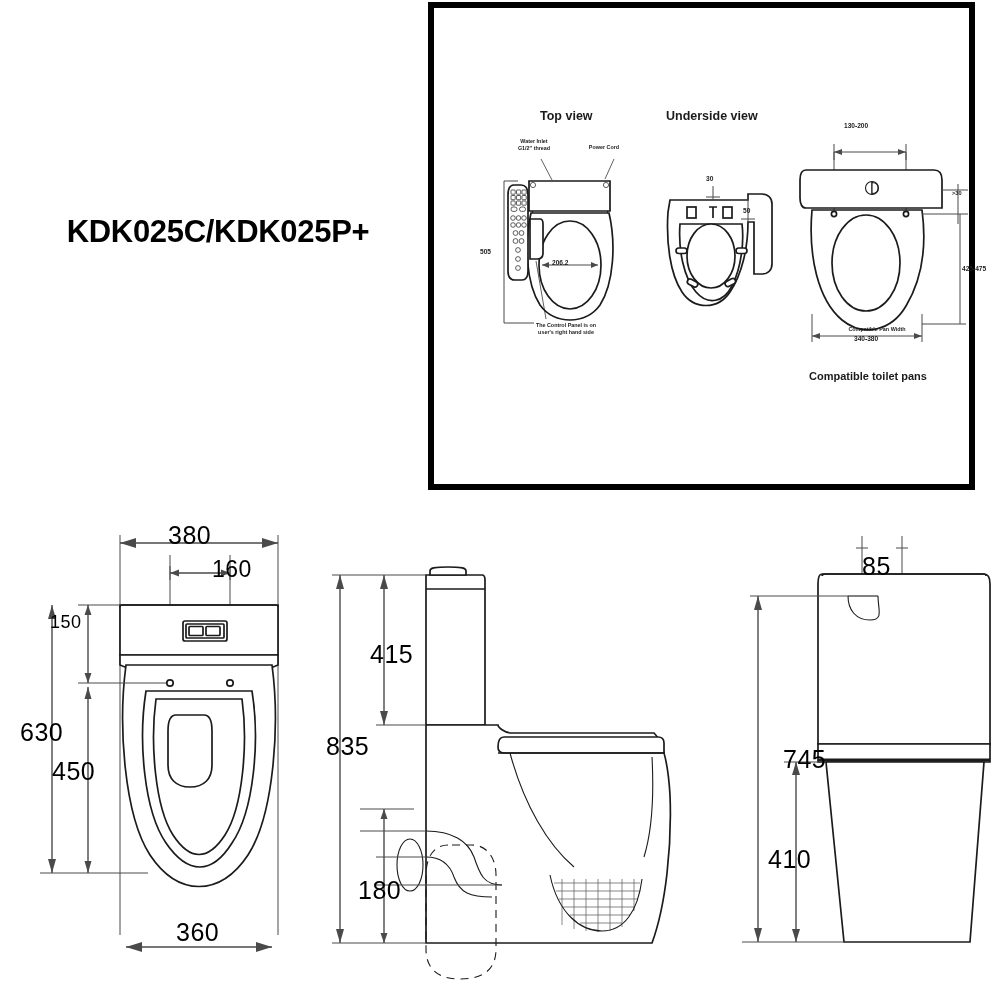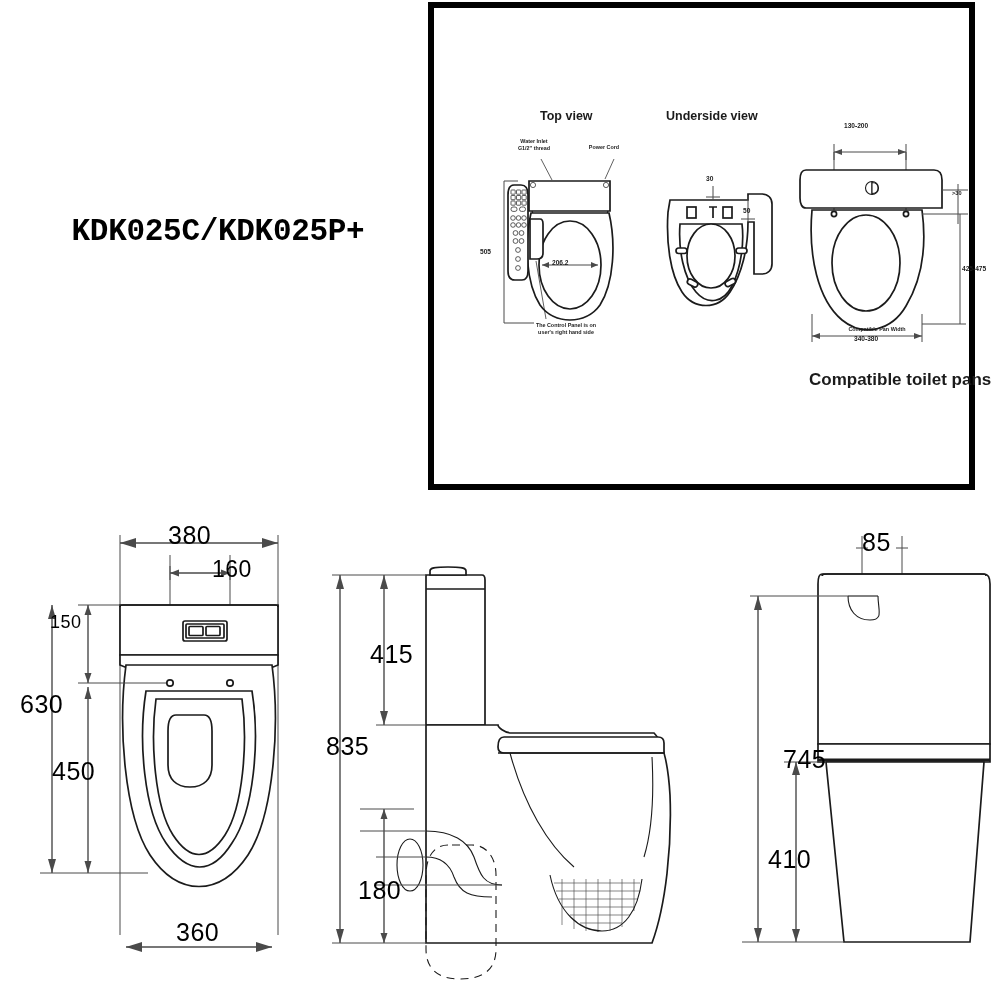--- a/index.html
+++ b/index.html
@@ -29,21 +29,20 @@
     text-align: center;
     font-size: 31px;
     font-weight: bold;
     line-height: 1.42;
     color: #000000;
     letter-spacing: -0.3px;
   }
   #product-title .line {
     display: block;
     white-space: nowrap;
-    font-family: Liberation Mono, monospace;
   }
 
   
   #spec-panel {
     position: absolute;
     left: 428px;
     top: 2px;
     width: 547px;
     height: 488px;
     border: 6px solid #000000;
@@ -76,21 +75,21 @@
   .dim-label {
     position: absolute;
     font-size: 6.6px;
     font-weight: bold;
     color: #1b1b1b;
     white-space: nowrap;
   }
 
   .caption {
     position: absolute;
-    font-size: 17px;
+    font-size: 11px;
     font-weight: bold;
     color: #1b1b1b;
     white-space: nowrap;
   }
 
   
   .big-dim {
     position: absolute;
     font-size: 25px;
     color: #000000;
@@ -352,21 +351,21 @@
     <path class="arrw" d="M68,172 l-3.5,12 l7,0 z"></path>
     <path class="arrw" d="M68,358 l-3.5,-12 l7,0 z"></path>
 
     <path class="dimln" d="M106,432 L252,432"></path>
     <path class="arrw" d="M106,432 l16,-5 l0,10 z"></path>
     <path class="arrw" d="M252,432 l-16,-5 l0,10 z"></path>
   </svg>
   <div class="big-dim" style="left:168px; top:521px;">380</div>
   <div class="big-dim" style="left:178px; top:556px; font-size:23px;margin-left:34px;">160</div>
   <div class="big-dim" style="left:50px; top:612px; font-size:18px;">150</div>
-  <div class="big-dim" style="left:20px; top:690px;text-align:center;">630</div>
+  <div class="big-dim" style="left:20px; top:718px;text-align:center;">630</div>
   <div class="big-dim" style="left:52px; top:757px;">450</div>
   <div class="big-dim" style="left:176px; top:918px;text-align:center;">360</div>
 
   <svg style="position:absolute; left:322px; top:545px;" width="390" height="440" viewBox="0 0 390 440">
 
     <path class="ln2 wfill" d="M104,30 L160,30 C162,30 163,32 163,35 L163,180 L104,180 Z"></path>
     <path class="ln2" d="M104,44 L163,44"></path>
     <path class="ln2 wfill" d="M108,26 C108,23 112,22 126,22 C140,22 144,23 144,26 L144,30 L108,30 Z"></path>
 
     <path class="ln2 wfill" d="M104,180
@@ -448,17 +447,17 @@
     <path class="arrw" d="M36,74 l-4,14 l8,0 z"></path>
     <path class="arrw" d="M36,420 l-4,-14 l8,0 z"></path>
     <path class="dimlnT" d="M28,74 L126,74"></path>
     <path class="dimlnT" d="M20,420 L122,420"></path>
 
     <path class="dimln" d="M74,240 L74,420"></path>
     <path class="arrw" d="M74,240 l-4,13 l8,0 z"></path>
     <path class="arrw" d="M74,420 l-4,-13 l8,0 z"></path>
     <path class="dimlnT" d="M62,240 L104,240"></path>
   </svg>
-  <div class="big-dim" style="left:862px; top:528px;">85</div>
+  <div class="big-dim" style="left:862px; top:552px;">85</div>
   <div class="big-dim" style="left:740px; top:745px;margin-left:43px;">745</div>
   <div class="big-dim" style="left:768px; top:845px;">410</div>
 
 </div>
 
 </body></html>

